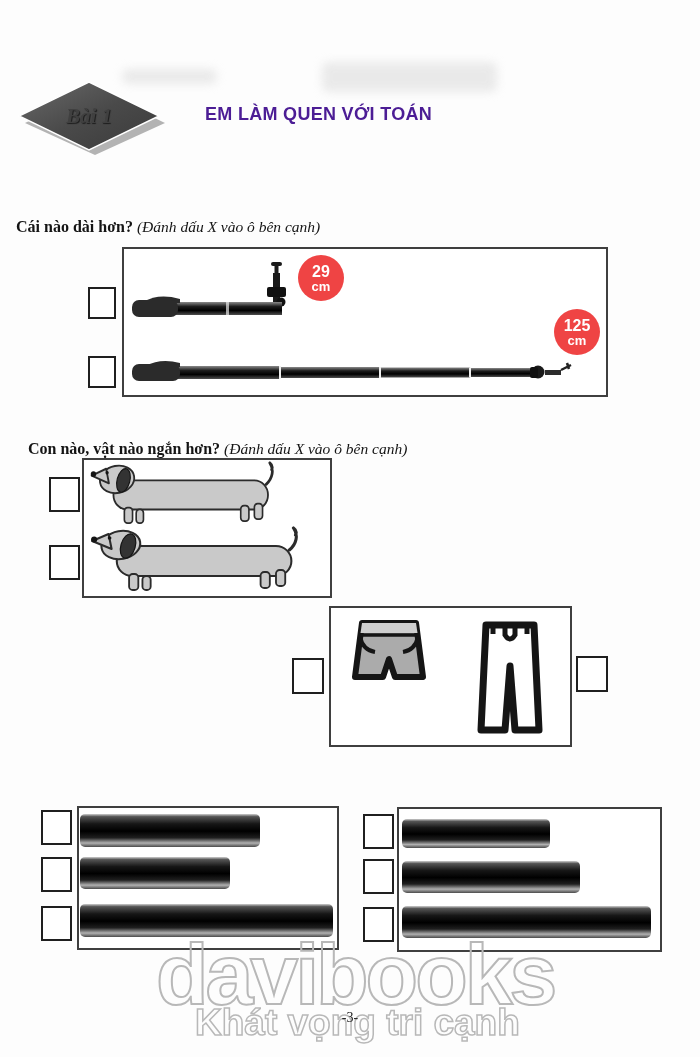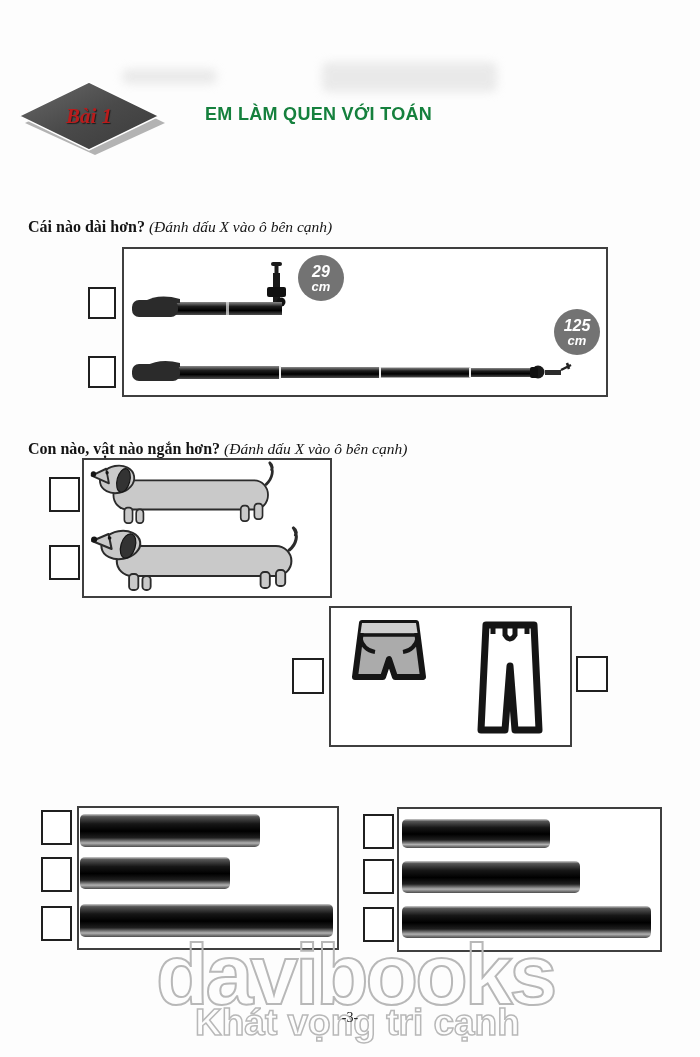--- a/index.html
+++ b/index.html
@@ -8,40 +8,40 @@
     background:#fdfdfd; overflow:hidden;
     font-family:"Liberation Serif","DejaVu Serif",serif;
     color:#141414;
   }
   .abs{position:absolute;}
   
   .smudge{position:absolute; background:#dadada; filter:blur(5px); opacity:.55; border-radius:6px;}
   
   .title{
     font-family:"Liberation Sans","DejaVu Sans",sans-serif;
-    font-weight:bold; font-size:18px; letter-spacing:.3px; color:#15803d;
+    font-weight:bold; font-size:18px; letter-spacing:.3px; color:#4c1d95;
   }
   .badge-text{
     position:absolute; left:0; top:24px; width:142px; text-align:center;
-    color:#b91c1c; font-weight:bold; font-size:21px; font-style:italic;
+    color:#404040; font-weight:bold; font-size:21px; font-style:italic;
     text-shadow:1px 1px 1px rgba(0,0,0,.6);
   }
   .section-heading{font-weight:bold; font-size:16.5px;}
   .q-line{font-size:16px; white-space:nowrap;}
   .q-prompt{font-weight:bold;}
   .q-instr{font-style:italic; font-size:15.5px;}
   
   .frame{position:absolute; background:#ffffff; border:2px solid #3f3f3f;}
   .checkbox{position:absolute; background:#ffffff; border:2px solid #1f1f1f;}
   
   .mbadge{
     position:absolute; width:46px; height:46px; border-radius:50%;
-    background:#737373; color:#ffffff; text-align:center;
+    background:#ef4444; color:#ffffff; text-align:center;
     font-family:"Liberation Sans","DejaVu Sans",sans-serif; font-weight:bold;
-    display:flex; flex-direction:column; justify-content:center; line-height:1;font-style:italic;
+    display:flex; flex-direction:column; justify-content:center; line-height:1;
   }
   .mbadge .val{font-size:16px;}
   .mbadge .unit{font-size:13px;}
   
   .bar{
     position:absolute; border-radius:5px;
     background:linear-gradient(180deg,#cfcfcf 0%,#555 8%,#161616 30%,#000 52%,#1f1f1f 72%,#b0b0b0 88%,#4a4a4a 100%);
   }
   
   .wm{
@@ -73,21 +73,21 @@
       </defs>
       <polygon points="77,9 147,43 77,75 7,43" fill="#b3b3b3"></polygon>
       <polygon points="71,2 141,36 71,70 1,36" fill="url(#gd)" stroke="#ffffff" stroke-width="1.5"></polygon>
     </svg>
     <div class="badge-text">Bài 1</div>
   </div>
 
   <div class="abs title" style="left:205px; top:104px;">EM LÀM QUEN VỚI TOÁN</div>
 
 
-  <div class="abs q-line" style="left:28px; top:218px;">
+  <div class="abs q-line" style="left:16px; top:218px;">
     <span class="q-prompt">Cái nào dài hơn?</span>
     <span class="q-instr">(Đánh dấu X vào ô bên cạnh)</span>
   </div>
 
   <div class="frame" style="left:122px; top:247px; width:482px; height:146px;"></div>
   <div class="checkbox" style="left:88px; top:287px; width:24px; height:28px;"></div>
   <div class="checkbox" style="left:88px; top:356px; width:24px; height:28px;"></div>
 
   <svg class="abs" style="left:130px; top:260px;" width="168" height="64" viewBox="0 0 168 64">
     <defs>

